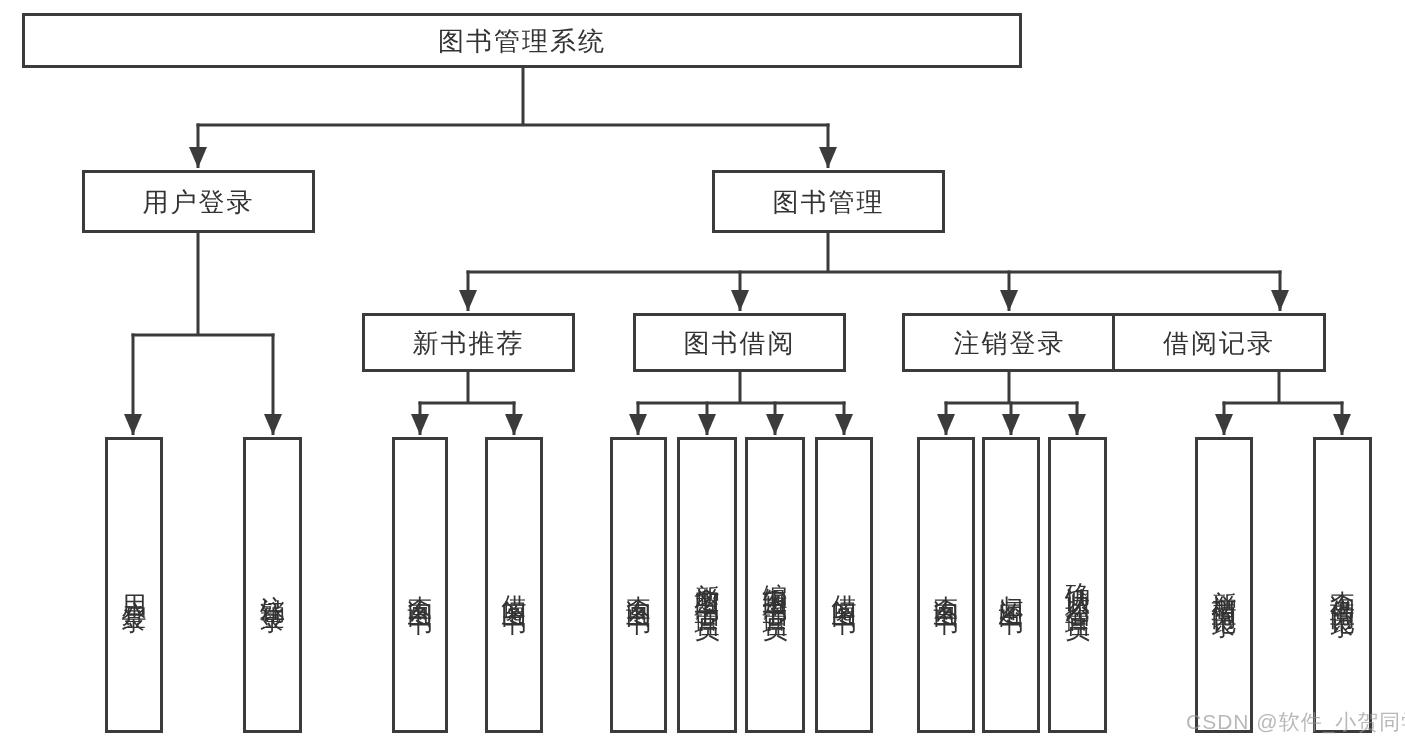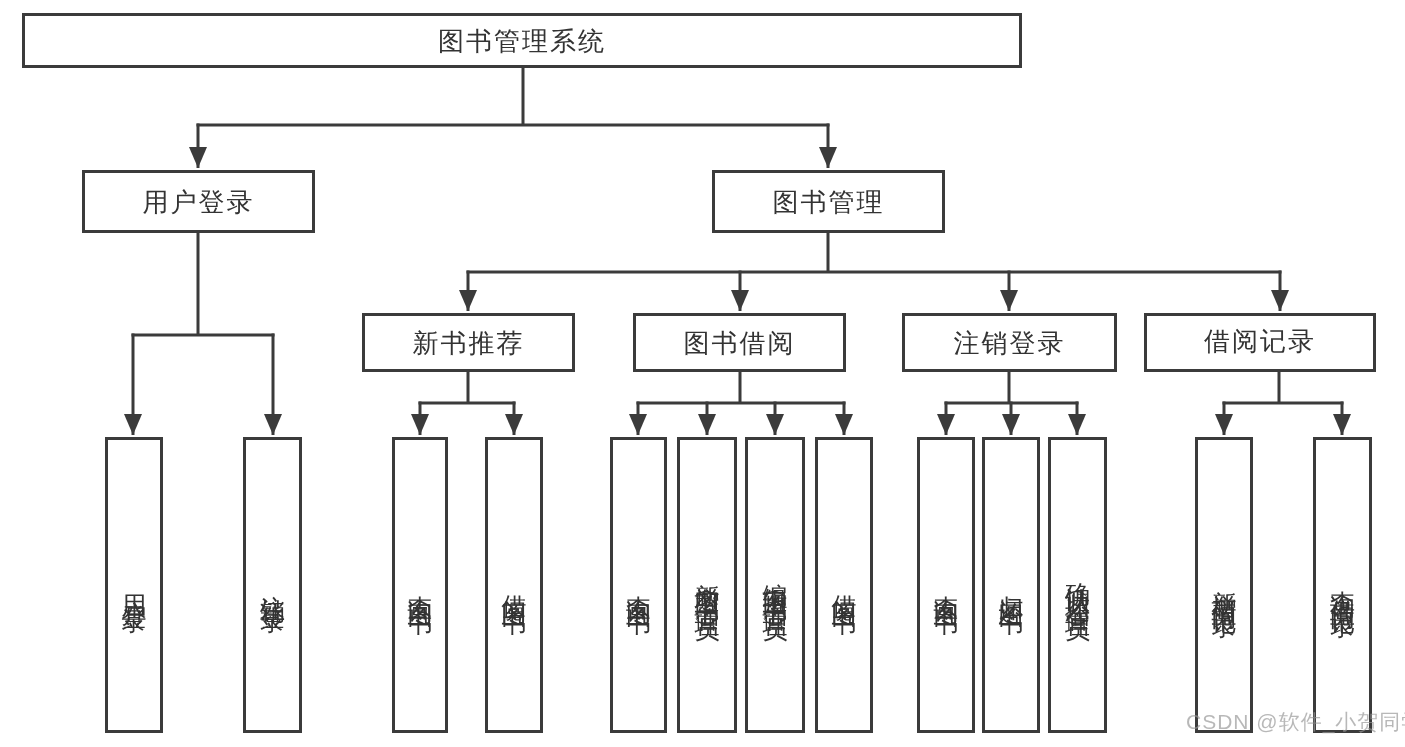--- a/index.html
+++ b/index.html
@@ -74,21 +74,21 @@
   </svg>
 
   <div class="node h-node" style="left:22px;top:13px;width:1000px;height:55px;">图书管理系统</div>
 
   <div class="node h-node" style="left:82px;top:170px;width:233px;height:63px;">用户登录</div>
   <div class="node h-node" style="left:712px;top:170px;width:233px;height:63px;">图书管理</div>
 
   <div class="node h-node" style="left:362px;top:313px;width:213px;height:59px;">新书推荐</div>
   <div class="node h-node" style="left:633px;top:313px;width:213px;height:59px;">图书借阅</div>
   <div class="node h-node" style="left:902px;top:313px;width:215px;height:59px;">注销登录</div>
-  <div class="node h-node" style="left:1144px;top:313px;width:232px;height:59px;font-family:Liberation Mono, monospace;">借阅记录</div>
+  <div class="node h-node" style="left:1112px;top:313px;width:214px;height:59px;">借阅记录</div>
 
   <div class="node leaf" style="left:105px;top:437px;width:58px;height:296px;">用户登录</div>
   <div class="node leaf" style="left:243px;top:437px;width:59px;height:296px;">注销登录</div>
 
   <div class="node leaf" style="left:392px;top:437px;width:56px;height:296px;">查询图书</div>
   <div class="node leaf" style="left:485px;top:437px;width:58px;height:296px;">借阅图书</div>
 
   <div class="node leaf" style="left:610px;top:437px;width:57px;height:296px;">查询图书</div>
   <div class="node leaf" style="left:677px;top:437px;width:60px;height:296px;">新增图书（管理员）</div>
   <div class="node leaf" style="left:745px;top:437px;width:60px;height:296px;">编辑图书（管理员）</div>

